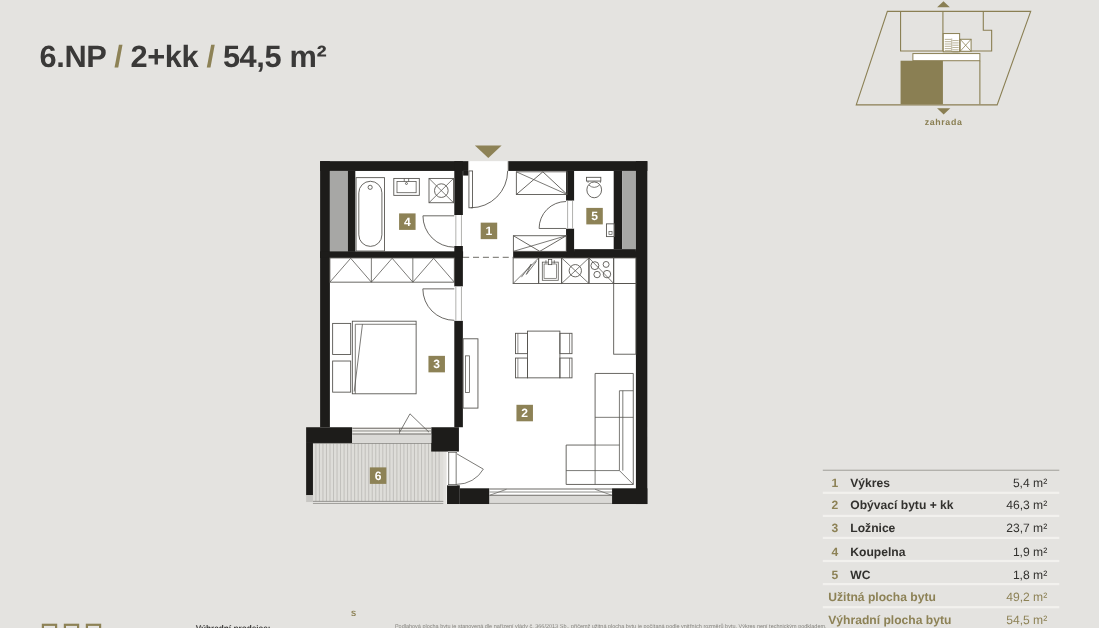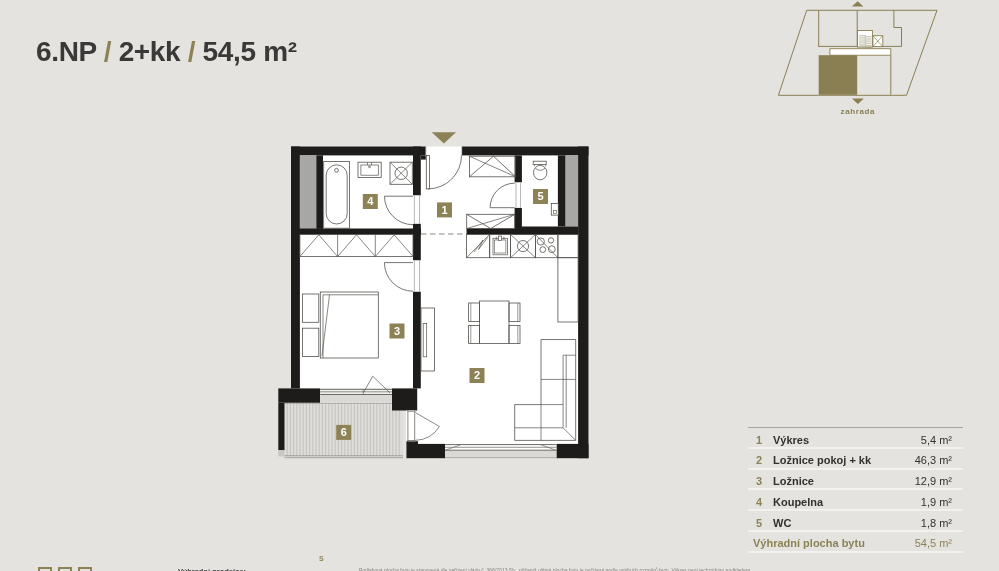--- a/index.html
+++ b/index.html
@@ -465,42 +465,46 @@
 <div id="legend" class="abs">
 
   <div class="lrow">
       <span class="lnum">1</span>
       <span class="lname">Výkres</span>
       <span class="larea">5,4 m²</span>
     </div>
 
   <div class="lrow">
       <span class="lnum">2</span>
-      <span class="lname">Ložnice pokoj + kk</span>
+      <span class="lname">Obývací bytu + kk</span>
       <span class="larea">46,3 m²</span>
     </div>
 
   <div class="lrow">
       <span class="lnum">3</span>
       <span class="lname">Ložnice</span>
-      <span class="larea">12,9 m²</span>
+      <span class="larea">23,7 m²</span>
     </div>
 
   <div class="lrow">
       <span class="lnum">4</span>
       <span class="lname">Koupelna</span>
       <span class="larea">1,9 m²</span>
     </div>
 
   <div class="lrow">
       <span class="lnum">5</span>
       <span class="lname">WC</span>
       <span class="larea">1,8 m²</span>
     </div>
 
+  <div class="lrow lsum">
+      <span class="lname2">Užitná plocha bytu</span>
+      <span class="larea">49,2 m²</span>
+    </div>
 
   <div class="lrow lsum">
       <span class="lname2">Výhradní plocha bytu</span>
       <span class="larea">54,5 m²</span>
     </div>
 </div>
 
 <div class="sq abs" style="left:38px"></div>
 <div class="sq abs" style="left:58px"></div>
 <div class="sq abs" style="left:78px"></div>

